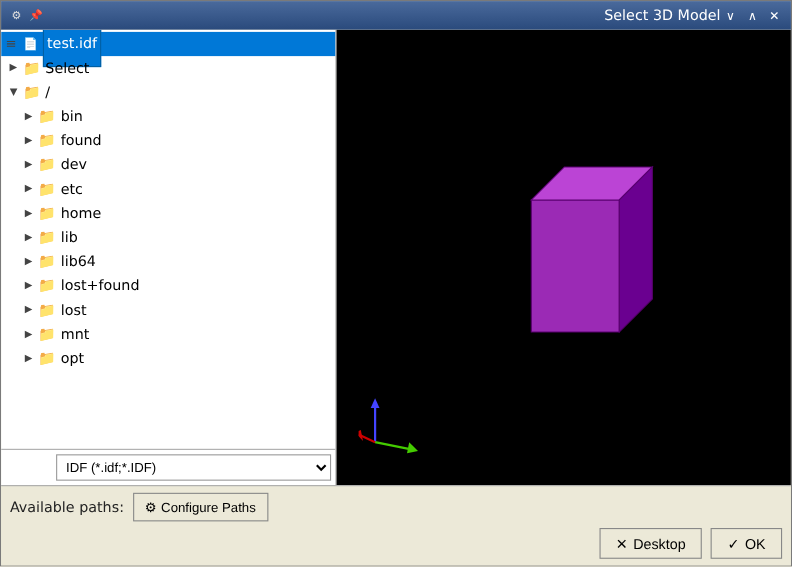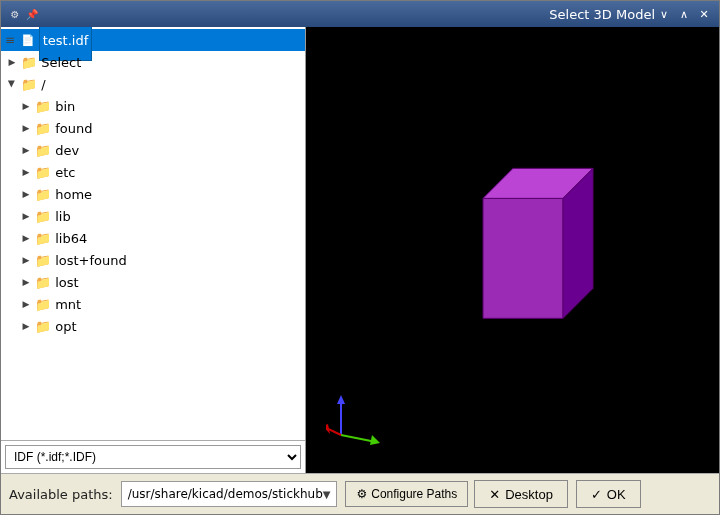--- a/index.html
+++ b/index.html
@@ -143,36 +143,38 @@
       gap: 4px;
     }
 
     .filter-select {
       flex: 1;
       height: 24px;
       font-size: 12px;
       border: 1px solid #999;
       background: white;
       padding: 0 4px;
+      margin-left: 46px;
     }
 
     .preview-panel {
       flex: 1;
       background: black;
       position: relative;
       display: flex;
       align-items: center;
       justify-content: center;
     }
 
     .bottom-bar {
       background: #ece9d8;
       border-top: 1px solid #aaa;
       padding: 6px 8px;
       display: flex;
+      flex-direction: column;
       gap: 6px;
       flex-shrink: 0;
     }
 
     .paths-row {
       display: flex;
       align-items: center;
       gap: 8px;
     }
 
@@ -376,24 +378,20 @@
           <polygon points="-3,36 4,44 2,34" fill="#cc0000"></polygon>
         </svg>
       </div>
     </div>
 
   </div>
 
   <div class="bottom-bar">
     <div class="paths-row">
       <span class="paths-label">Available paths:</span>
-      <div class="paths-combo">
-        <span>/usr/share/kicad/demos/stickhub</span>
-        <span class="paths-combo-arrow">▼</span>
-      </div>
       <button class="configure-btn">
         <span>⚙</span>
         <span>Configure Paths</span>
       </button>
     </div>
     <div class="action-row">
       <button class="action-btn">
         <span>✕</span>
         <span>Desktop</span>
       </button>

